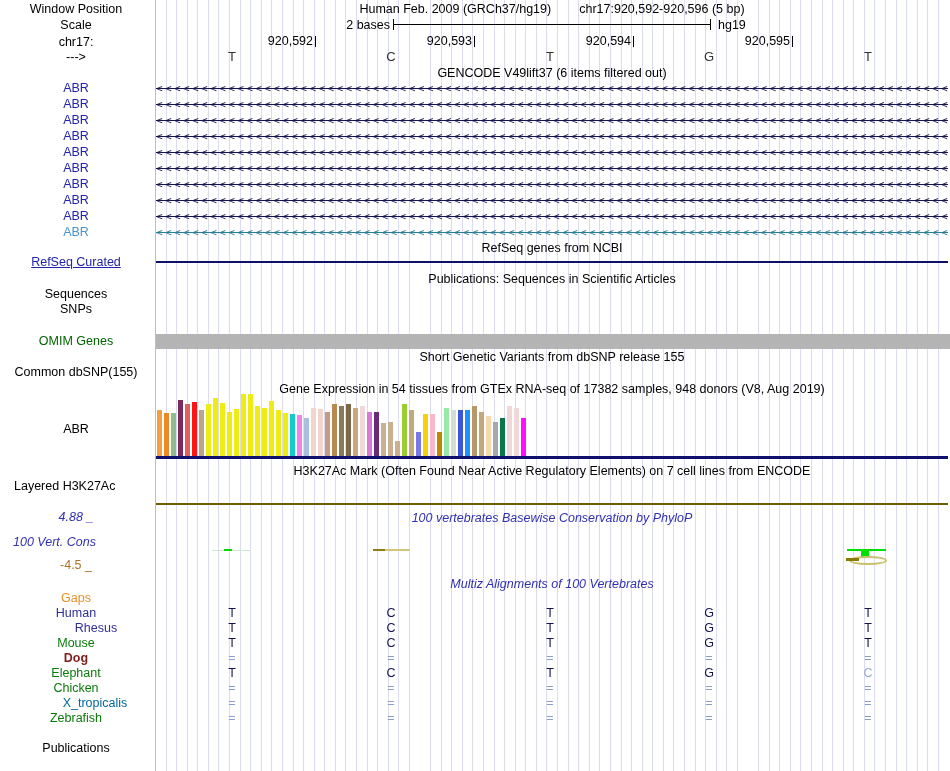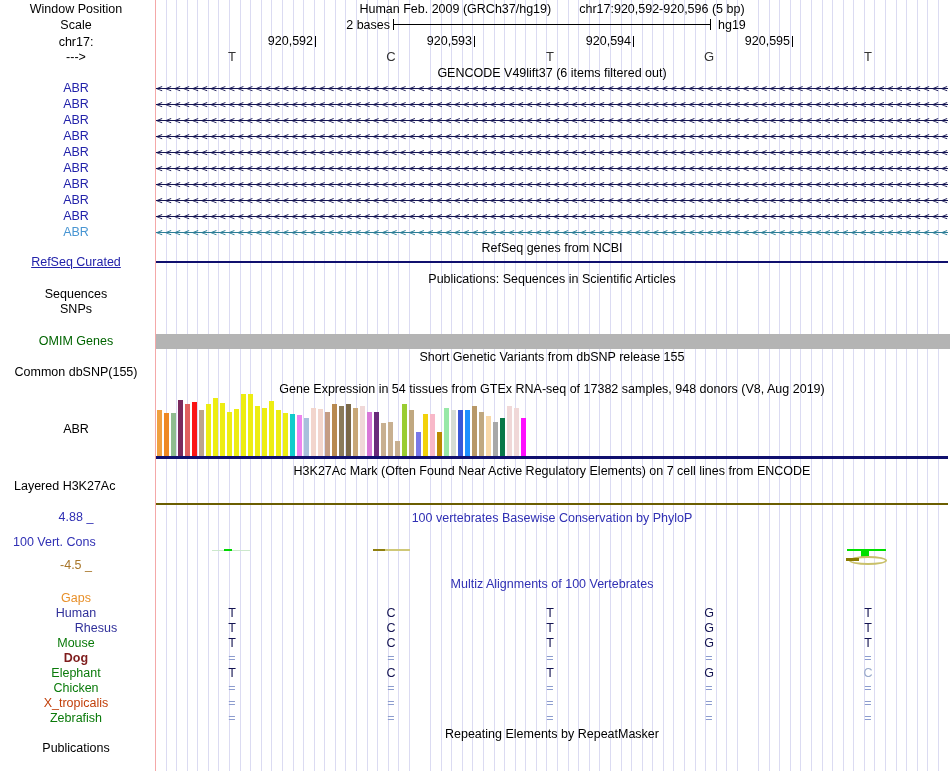--- a/index.html
+++ b/index.html
@@ -22,21 +22,21 @@
   .arrow-row{position:absolute;left:156px;width:792px;height:15px;overflow:hidden;}
   .arrow-line{position:absolute;left:0;top:7px;width:792px;height:1px;}
   .arrow-text{position:absolute;left:0;top:0;width:900px;font-family:"DejaVu Sans Mono","Liberation Mono",monospace;
     font-size:11px;line-height:15px;letter-spacing:2.4px;white-space:nowrap;}
   .hline{position:absolute;left:156px;width:792px;}
   .gray-bar{position:absolute;left:156px;top:334px;width:794px;height:15px;background:#B4B4B4;}
   .gtex-bars{position:absolute;left:157px;top:394px;height:62px;display:flex;align-items:flex-end;gap:2px;}
   .gtex-bar{width:5px;}
   .mz-cell{position:absolute;width:20px;text-align:center;height:14px;line-height:14px;font-size:12.5px;}
   .green{color:#006400;}
-  .blue{color:#3030B4;}
+  .blue{color:#3030B4;font-style:italic;}
   .navy-label{color:#2222AA;text-decoration:underline;}
   .mark{position:absolute;}
 </style>
 </head>
 <body>
 
 <div id="screen">
   <div class="stripes"></div>
   <div class="start-line"></div>
 
@@ -250,29 +250,28 @@
       <div class="mz-cell" style="top: 666px; left: 381px; color: rgb(20, 20, 82);">C</div>
       <div class="mz-cell" style="top: 666px; left: 540px; color: rgb(20, 20, 82);">T</div>
       <div class="mz-cell" style="top: 666px; left: 699px; color: rgb(20, 20, 82);">G</div>
       <div class="mz-cell" style="top: 666px; left: 858px; color: rgb(154, 170, 203);">C</div>
       <div class="rlabel" style="top: 681px; color: rgb(10, 122, 10);">Chicken</div>
       <div class="mz-cell" style="top: 681px; left: 222px; color: rgb(140, 156, 206);">=</div>
       <div class="mz-cell" style="top: 681px; left: 381px; color: rgb(140, 156, 206);">=</div>
       <div class="mz-cell" style="top: 681px; left: 540px; color: rgb(140, 156, 206);">=</div>
       <div class="mz-cell" style="top: 681px; left: 699px; color: rgb(140, 156, 206);">=</div>
       <div class="mz-cell" style="top: 681px; left: 858px; color: rgb(140, 156, 206);">=</div>
-      <div class="rlabel" style="top: 696px; color: #c2410c;">X_tropicalis</div>
+      <div class="rlabel" style="top: 696px; color: #0369a1; padding-left: 19px;">X_tropicalis</div>
       <div class="mz-cell" style="top: 696px; left: 222px; color: rgb(140, 156, 206);">=</div>
       <div class="mz-cell" style="top: 696px; left: 381px; color: rgb(140, 156, 206);">=</div>
       <div class="mz-cell" style="top: 696px; left: 540px; color: rgb(140, 156, 206);">=</div>
       <div class="mz-cell" style="top: 696px; left: 699px; color: rgb(140, 156, 206);">=</div>
       <div class="mz-cell" style="top: 696px; left: 858px; color: rgb(140, 156, 206);">=</div>
       <div class="rlabel" style="top: 711px; color: rgb(10, 122, 10);">Zebrafish</div>
       <div class="mz-cell" style="top: 711px; left: 222px; color: rgb(140, 156, 206);">=</div>
       <div class="mz-cell" style="top: 711px; left: 381px; color: rgb(140, 156, 206);">=</div>
       <div class="mz-cell" style="top: 711px; left: 540px; color: rgb(140, 156, 206);">=</div>
       <div class="mz-cell" style="top: 711px; left: 699px; color: rgb(140, 156, 206);">=</div>
       <div class="mz-cell" style="top: 711px; left: 858px; color: rgb(140, 156, 206);">=</div>
     </div>
 
-  <div class="ctitle" style="top:727px">Repeating Elements by RepeatMasker</div>
   <div class="rlabel" style="top:741px">Publications</div>
 </div>
 
 </body></html>

